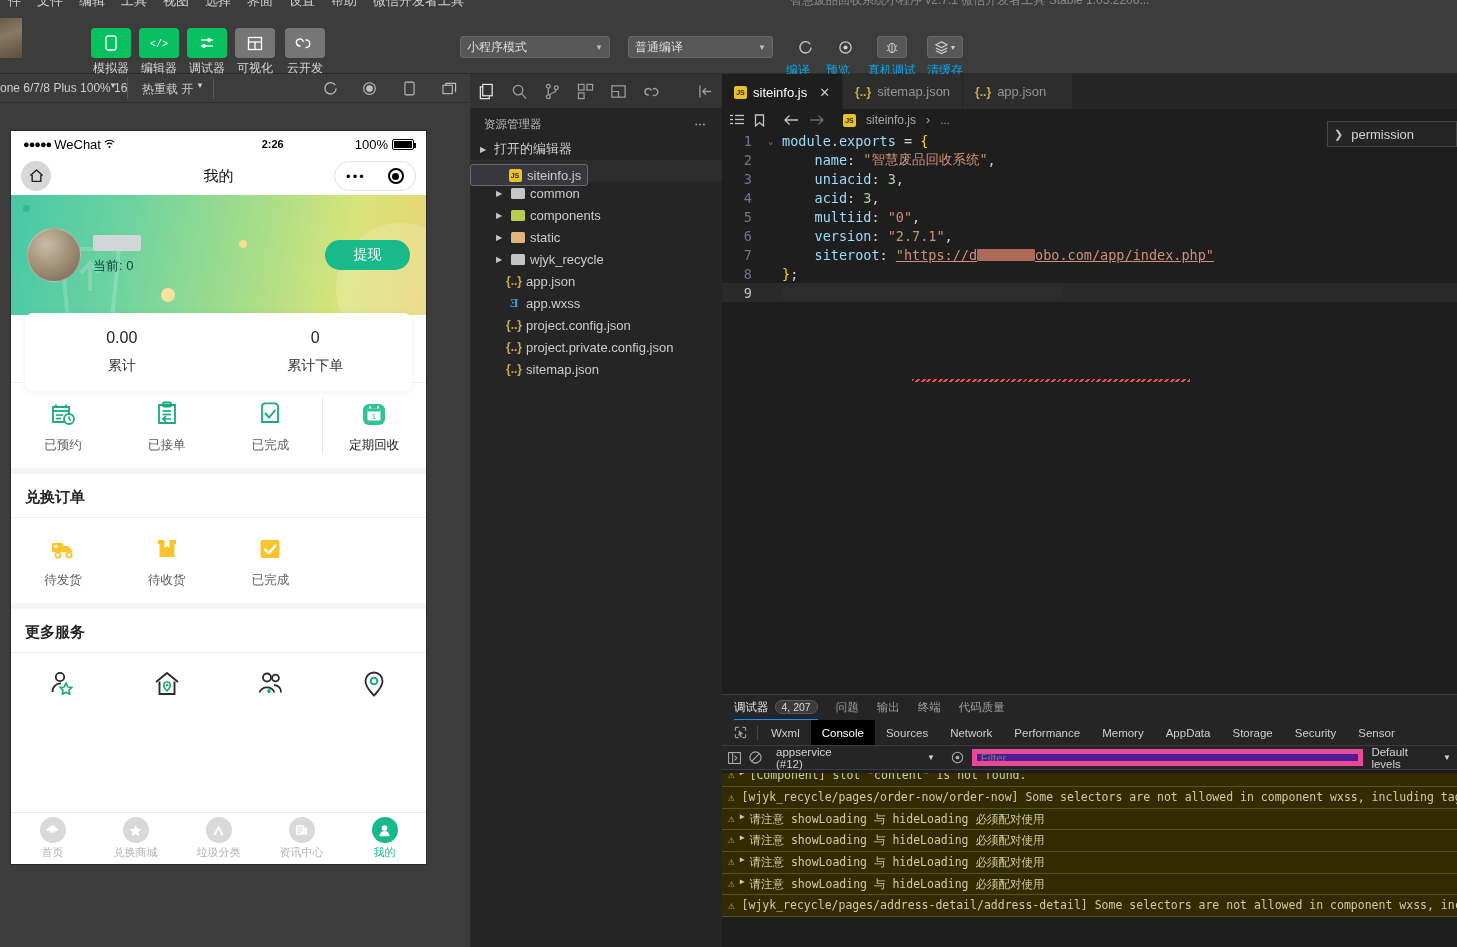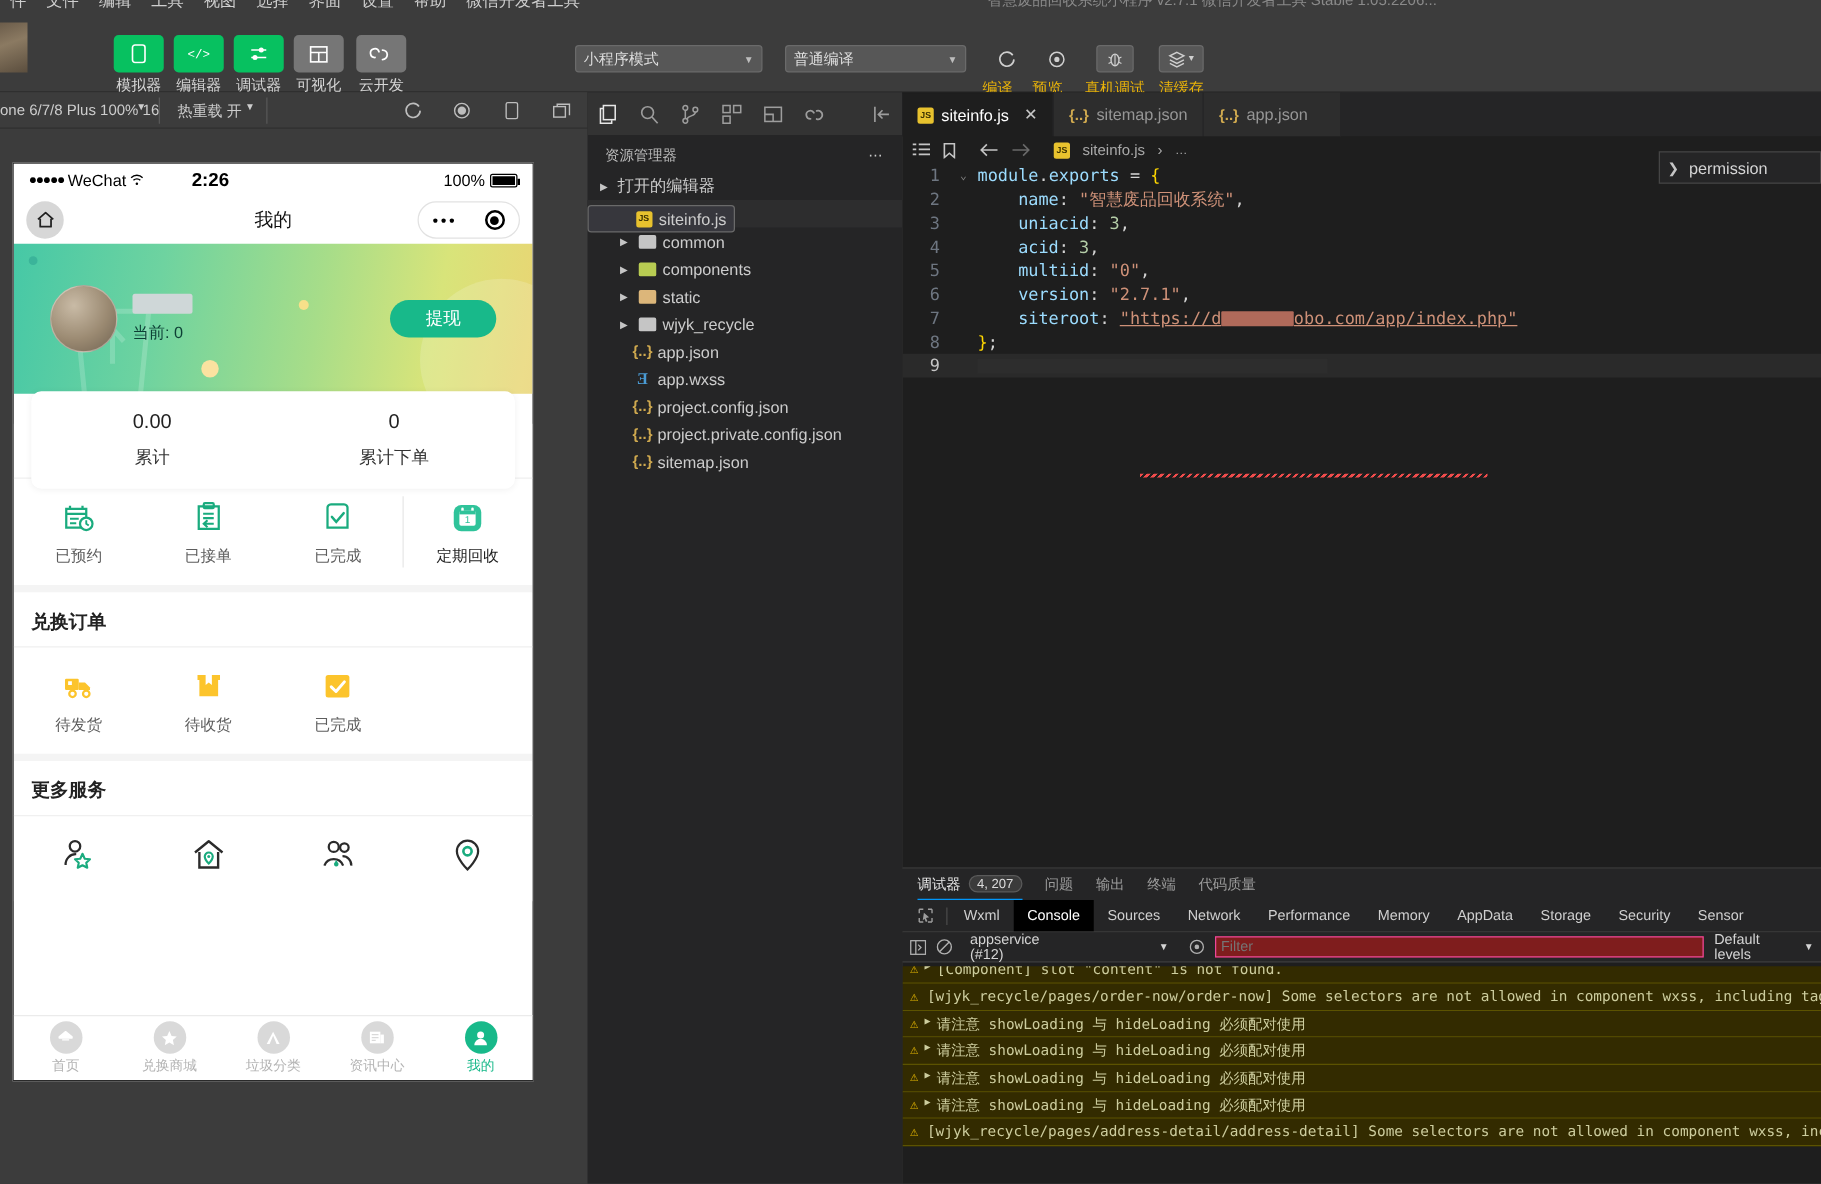--- a/index.html
+++ b/index.html
@@ -45,21 +45,21 @@
     border:1px solid #6a6a6a; border-radius:3px; color:#ddd;
     font-size:12px; display:flex; align-items:center; padding:0 6px;
   }
   .sel .cap{ flex:1; }
   .sel .arr{ font-size:8px; color:#bdbdbd; margin-left:6px;}
   .iconbtn{
     position:absolute; top:26px; height:22px; width:30px; border-radius:3px;
     display:flex; align-items:center; justify-content:center; color:#cfcfcf;
   }
   .iconbtn.boxed{ background:#575757; border:1px solid #6a6a6a; }
-  .ic-label{ position:absolute; top:52px; font-size:12px; color:#eab308; text-align:center; }
+  .ic-label{ position:absolute; top:52px; font-size:12px; color:#0ea5e9; text-align:center; }
 
   
   .sim-col{ position:absolute; left:0; top:74px; width:470px; bottom:0; background:#3c3c3c;}
   .sim-bar{
     position:absolute; top:0; left:0; width:470px; height:29px;
     border-bottom:1px solid #2f2f2f; background:#3c3c3c;
   }
   .sim-bar .txt{ position:absolute; top:7px; font-size:12px; color:#cdcdcd; white-space:nowrap;}
   .sim-bar .divv{ position:absolute; top:4px; width:1px; height:21px; background:#575757;}
   .sim-bar .ibtn{ position:absolute; top:4px; width:21px; height:21px; display:flex; align-items:center; justify-content:center; color:#cfcfcf;}
@@ -68,21 +68,21 @@
   .phone{
     position:absolute; left:10px; top:56px; width:417px; height:735px;
     background:#fff; border:1px solid #2a2a2a; overflow:hidden;
   }
   .statusbar{
     height:26px; display:flex; align-items:center; padding:0 12px;
     font-size:13px; color:#000; background:#fff;
   }
   .sb-left{ flex:1; display:flex; align-items:center; gap:3px; }
   .dots{ letter-spacing:-1px; font-size:11px;}
-  .sb-mid{ flex:1; text-align:left; font-weight:600; font-size:15px;}
+  .sb-mid{ flex:1; text-align:right; font-weight:600; font-size:11px;}
   .sb-right{ flex:1; text-align:right; display:flex; align-items:center; justify-content:flex-end; gap:4px;}
   .batt{ width:22px; height:11px; border:1px solid #000; border-radius:2px; position:relative;}
   .batt::after{content:""; position:absolute; right:-3px; top:3px; width:2px; height:5px; background:#000;}
   .batt i{ display:block; position:absolute; left:1px; top:1px; bottom:1px; right:1px; background:#000;}
 
   .navbar{ height:38px; display:flex; align-items:center; padding:0 10px; background:#fff; position:relative;}
   .homebtn{ width:30px; height:30px; border-radius:50%; background:#d7d7d7; display:flex; align-items:center; justify-content:center;}
   .navtitle{ position:absolute; left:0; right:0; text-align:center; font-size:15px; color:#111;}
   .capsule{
     margin-left:auto; width:82px; height:30px; border-radius:15px; border:1px solid #e2e2e2;
@@ -90,21 +90,21 @@
   }
   .cap-dots{ letter-spacing:2px; font-size:13px; color:#000;}
   .cap-circle{ width:16px; height:16px; border:2px solid #000; border-radius:50%; display:flex; align-items:center; justify-content:center;}
   .cap-circle i{ width:7px; height:7px; background:#000; border-radius:50%;}
 
   .hero{
     position:relative; height:120px; overflow:hidden;
     background:linear-gradient(100deg,#46c8a6 0%,#6ed3a0 28%,#a7dd89 58%,#d8e47a 80%,#ead473 100%);
   }
   .hero .bub{ position:absolute; border-radius:50%; }
-  .hero-inner{ position:relative; display:flex; align-items:center; height:100%; padding:0 29px; z-index:3;}
+  .hero-inner{ position:relative; display:flex; align-items:center; height:100%; padding:0 16px; z-index:3;}
   .avatar{
     width:54px; height:54px; border-radius:50%; flex:none;
     background:radial-gradient(circle at 35% 30%, #c9bba6, #9b8a72 55%, #6e6150);
     border:1px solid rgba(255,255,255,.35);
   }
   .hero-info{ margin-left:12px; }
   .nick-mask{ width:48px; height:16px; background:#cfd7d8; border-radius:2px; }
   .cur-amt{ font-size:13px; color:#0d3f35; margin-top:6px;}
   .withdraw{
     margin-left:auto; background:#18b98a; color:#fff; border:none;
@@ -203,21 +203,21 @@
   .ptab.active{ color:#e7e7e7; border-bottom:1px solid #0097fb;}
   .badge{ background:#3b3b3b; border:1px solid #5a5a5a; border-radius:9px; padding:0 6px; font-size:10.5px; color:#dcdcdc;}
   .devtabs{ height:26px; display:flex; align-items:center; background:#252526; border-bottom:1px solid #3c3c3c; padding-left:4px;}
   .dt{ font-size:11.5px; color:#cfcfcf; padding:0 11px; height:100%; display:flex; align-items:center;}
   .dt.active{ background:#000; color:#fff;}
   .dt.icon{ color:#9d9d9d; padding:0 8px;}
   .dsep{ width:1px; height:14px; background:#4a4a4a; margin:0 2px;}
   .ctrls{ height:24px; display:flex; align-items:center; gap:8px; padding:0 6px; background:#252526; border-bottom:1px solid #3c3c3c;}
   .ctrl-ic{ color:#b0b0b0; display:flex; align-items:center; font-size:12px;}
   .ctxsel{ display:flex; align-items:center; gap:6px; font-size:11.5px; color:#d4d4d4; }
-  .filterbox{ width:398px; height:17px; background:#7f1d1d; border:1px solid #ec4899; color:#9d9d9d; font-size:11.5px; padding:0 4px; outline:none; font-family:"Liberation Sans",sans-serif;}
+  .filterbox{ width:398px; height:17px; background:#4c1d95; border:5px solid #ec4899; color:#9d9d9d; font-size:11.5px; padding:0 4px; outline:none; font-family:"Liberation Sans",sans-serif;}
   .levels{ font-size:11.5px; color:#d4d4d4; display:flex; align-items:center; gap:4px;}
   .logs{ position:absolute; left:0; right:0; top:78px; bottom:0; overflow:hidden;}
   .logrow{
     background:#332b00; border-bottom:1px solid #5c5300; color:#cdcd9e;
     font-family:"DejaVu Sans Mono","Liberation Mono",monospace; font-size:11.5px;
     padding:2px 2px 2px 6px; display:flex; gap:5px; line-height:1.45; white-space:nowrap; overflow:hidden;
   }
   .warn-ic{ color:#ddb100; flex:none; font-size:11px; line-height:1.45;}
   .tri{ color:#cdcd9e; flex:none; font-size:8px; line-height:1.6;}
   .logrow u{ text-decoration:underline;}

